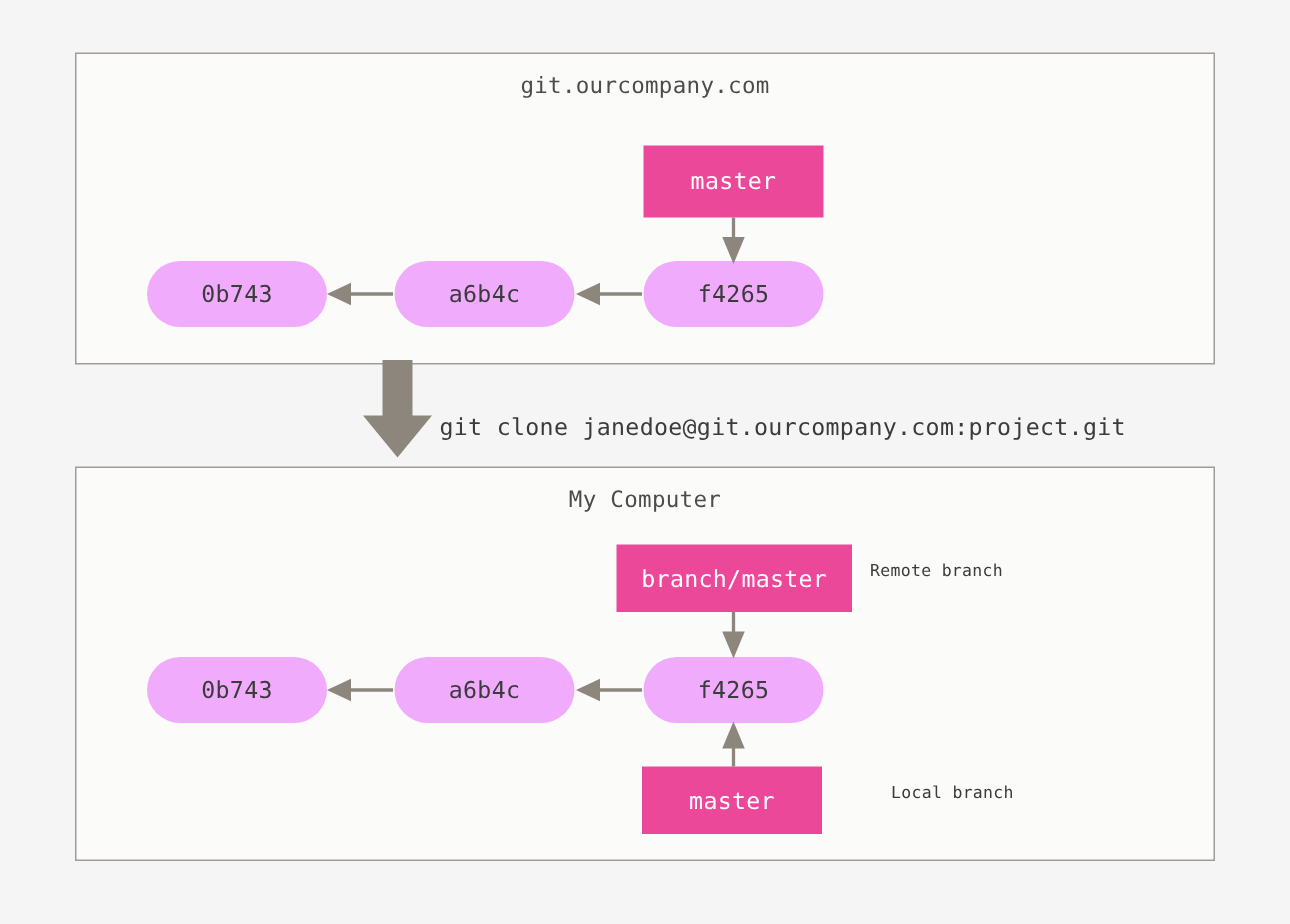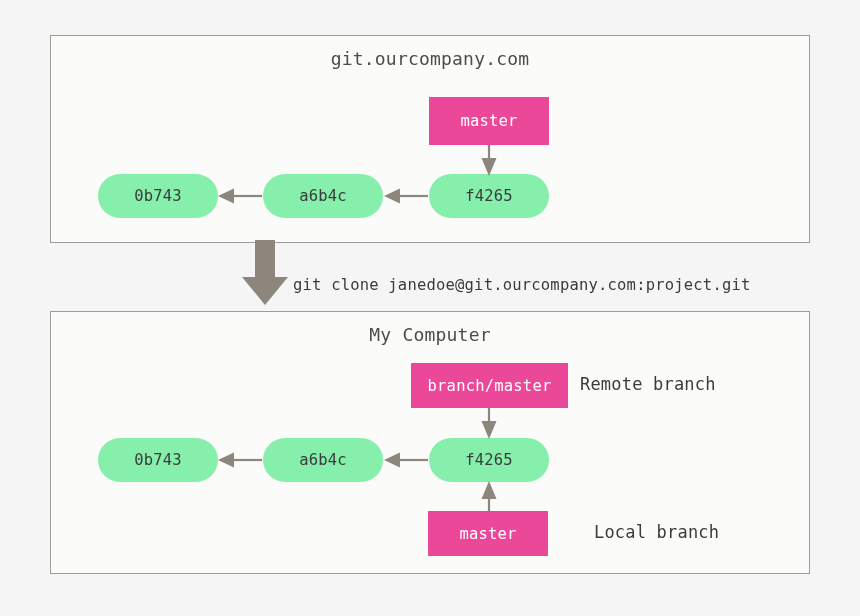--- a/index.html
+++ b/index.html
@@ -28,33 +28,33 @@
   }
   #panel-remote { left: 50px; top: 35px;  width: 760px; height: 208px; }
   #panel-local  { left: 50px; top: 311px; width: 760px; height: 263px; }
 
   .panel-title {
     position: absolute;
     top: 12px;
     left: 0;
     width: 100%;
     text-align: center;
-    font-size: 18px;
+    font-size: 15px;
     color: #4c4c4c;
     letter-spacing: 0.2px;
     white-space: nowrap;
   }
 
   
   .commit {
     position: absolute;
     width: 120px;
     height: 44px;
     border-radius: 22px;
-    background: #86efac;
+    background: #f0abfc;
     color: #3b3b3b;
     font-size: 15.5px;
     display: flex;
     align-items: center;
     justify-content: center;
     letter-spacing: 0.2px;
     box-sizing: border-box;
   }
 
   
@@ -68,21 +68,21 @@
     justify-content: center;
     letter-spacing: 0.2px;
     box-sizing: border-box;
     white-space: nowrap;
     text-align: right;
   }
 
   
   .side-label {
     position: absolute;
-    font-size: 17px;
+    font-size: 11px;
     color: #3b3b3b;
     letter-spacing: 0.2px;
     white-space: nowrap;
   }
 
   
   #clone-command {
     position: absolute;
     left: 293px;
     top: 276px;

